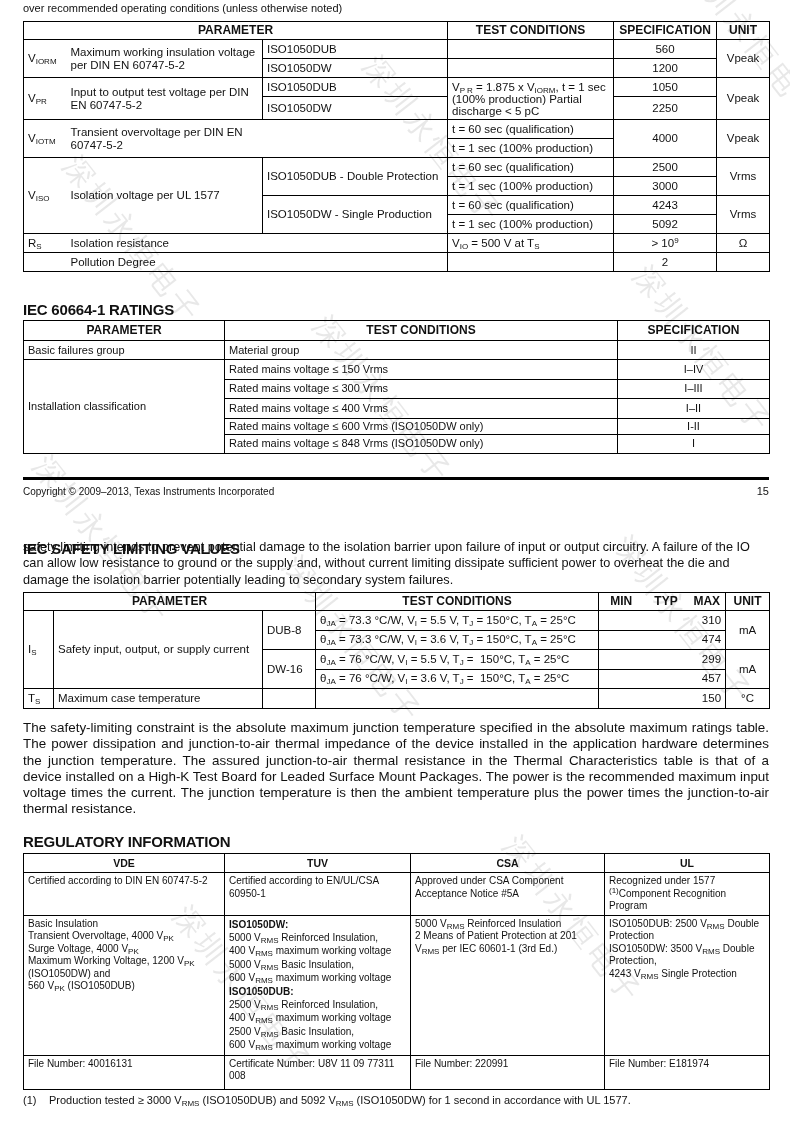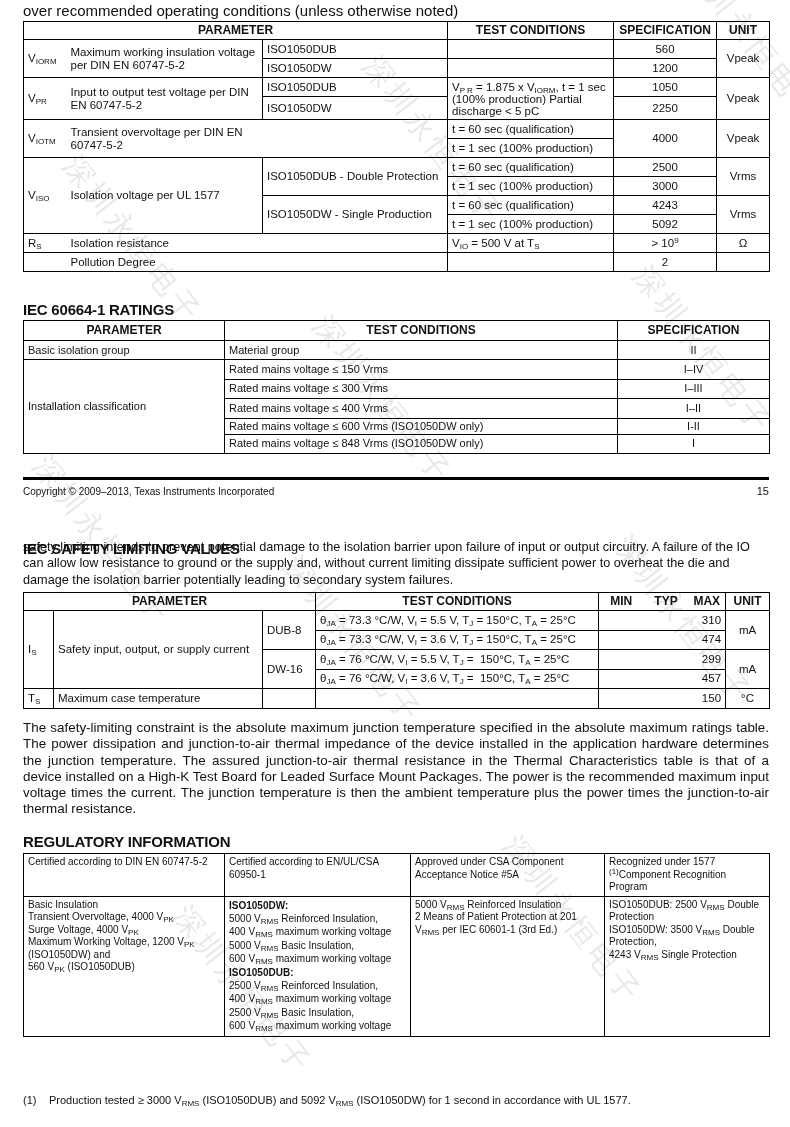--- a/index.html
+++ b/index.html
@@ -2,21 +2,21 @@
 <html><head>
 <meta charset="utf-8">
 <style>
   * { box-sizing: border-box; }
   html, body { margin: 0; padding: 0; }
   body {
     width: 790px; height: 1127px; background: #ffffff; position: relative; overflow: hidden;
     font-family: "Liberation Sans", sans-serif; color: #111; font-size: 11.5px;
   }
   .abs { position: absolute; }
-  .note-top { left: 23px; top: 2px; font-size: 15px; }
+  .note-top { left: 23px; top: 2px; font-size: 11px; }
   table { border-collapse: collapse; position: absolute; table-layout: fixed; }
   td, th { border: 1px solid #000; padding: 1px 4px; vertical-align: middle; line-height: 13px; font-weight: normal; }
   th { font-weight: bold; text-align: center; font-size: 12px; }
   .c { text-align: center; }
   .r { text-align: right; }
   sub { font-size: 8px; vertical-align: -2px; line-height: 0; }
   sup { font-size: 8px; vertical-align: 4px; line-height: 0; }
   .nb-left { border-left: none; } .nb-right { border-right: none; }
   h2 { position: absolute; margin: 0; font-size: 15px; font-weight: bold; letter-spacing: -0.2px; }
   .para { position: absolute; font-size: 13px; line-height: 16.3px; }
@@ -148,21 +148,21 @@
       <col style="width:393px">
       <col style="width:152px">
     </colgroup>
   <tbody>
       <tr style="height:20px">
     <th>PARAMETER</th>
     <th>TEST CONDITIONS</th>
     <th>SPECIFICATION</th>
   </tr>
   <tr style="height:19px">
-    <td>Basic isolation group</td>
+    <td>Basic failures group</td>
     <td>Material group</td>
     <td class="c">II</td>
   </tr>
   <tr style="height:19.5px">
     <td rowspan="5">Installation classification</td>
     <td>Rated mains voltage ≤ 150 Vrms</td>
     <td class="c">I–IV</td>
   </tr>
   <tr style="height:19.5px">
     <td>Rated mains voltage ≤ 300 Vrms</td>
@@ -257,20 +257,26 @@
 
 <h2 style="left:23px; top:833px;">REGULATORY INFORMATION</h2>
 <table class="reg" style="left:23px; top:853px; width:746px;">
   <colgroup>
       <col style="width:201px">
       <col style="width:186px">
       <col style="width:194px">
       <col style="width:165px">
     </colgroup>
   <tbody>
+      <tr style="height:19px">
+    <th>VDE</th>
+    <th>TUV</th>
+    <th>CSA</th>
+    <th>UL</th>
+  </tr>
   <tr style="height:41px">
     <td>Certified according to DIN EN 60747-5-2</td>
     <td>Certified according to EN/UL/CSA 60950-1</td>
     <td>Approved under CSA Component Acceptance Notice #5A</td>
     <td>Recognized under 1577<br><sup>(1)</sup>Component Recognition Program</td>
   </tr>
   <tr style="height:140px">
     <td>
       <div>Basic Insulation</div>
       <div><span>Transient Overvoltage, 4000 V</span><sub>PK</sub></div>
@@ -295,18 +301,24 @@
       <div><span>5000 V</span><sub>RMS</sub><span> Reinforced Insulation</span></div>
       <div>2 Means of Patient Protection at 201</div>
       <div><span>V</span><sub>RMS</sub><span> per IEC 60601-1 (3rd Ed.)</span></div>
     </td>
     <td>
       <div><span>ISO1050DUB: 2500 V</span><sub>RMS</sub><span> Double Protection</span></div>
       <div><span>ISO1050DW: 3500 V</span><sub>RMS</sub><span> Double Protection,</span></div>
       <div><span>4243 V</span><sub>RMS</sub><span> Single Protection</span></div>
     </td>
   </tr>
+  <tr style="height:34px">
+    <td>File Number: 40016131</td>
+    <td>Certificate Number: U8V 11 09 77311 008</td>
+    <td>File Number: 220991</td>
+    <td>File Number: E181974</td>
+  </tr>
 </tbody>
   </table>
 
 <div class="abs" style="left:23px; top:1094px; font-size:11px;">
   <span style="display:inline-block; width:26px;">(1)</span><span>Production tested ≥ 3000 V</span><sub>RMS</sub><span> (ISO1050DUB) and 5092 V</span><sub>RMS</sub><span> (ISO1050DW) for 1 second in accordance with UL 1577.</span>
 </div>
 
 </body></html>

